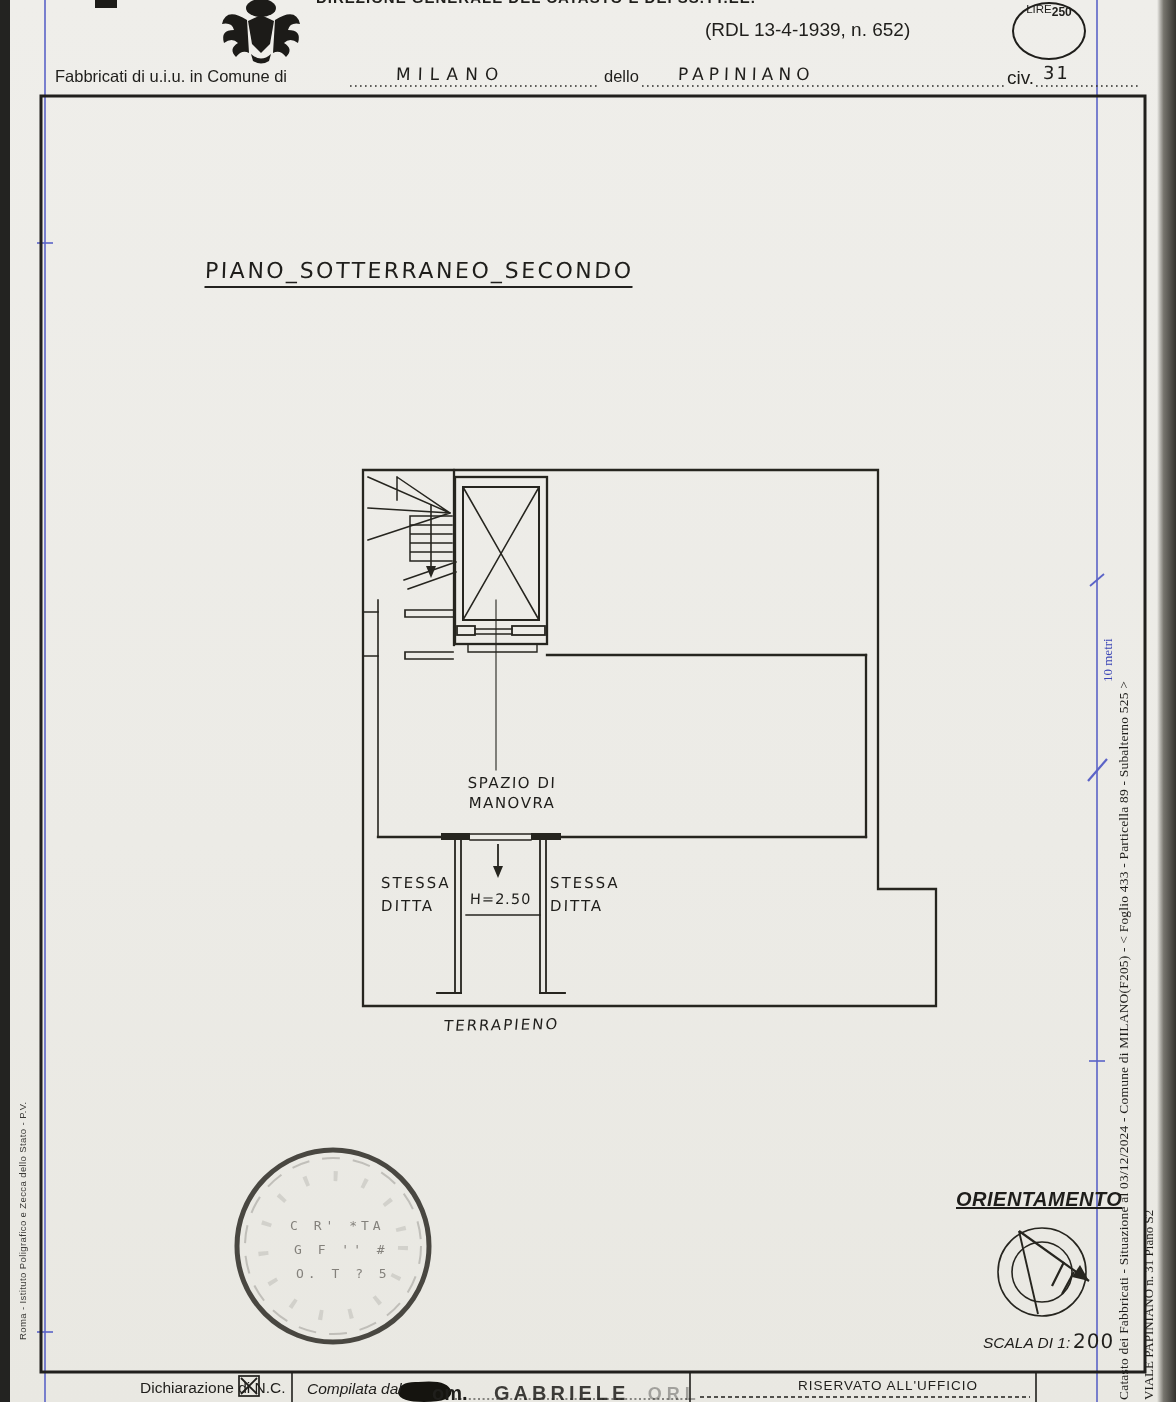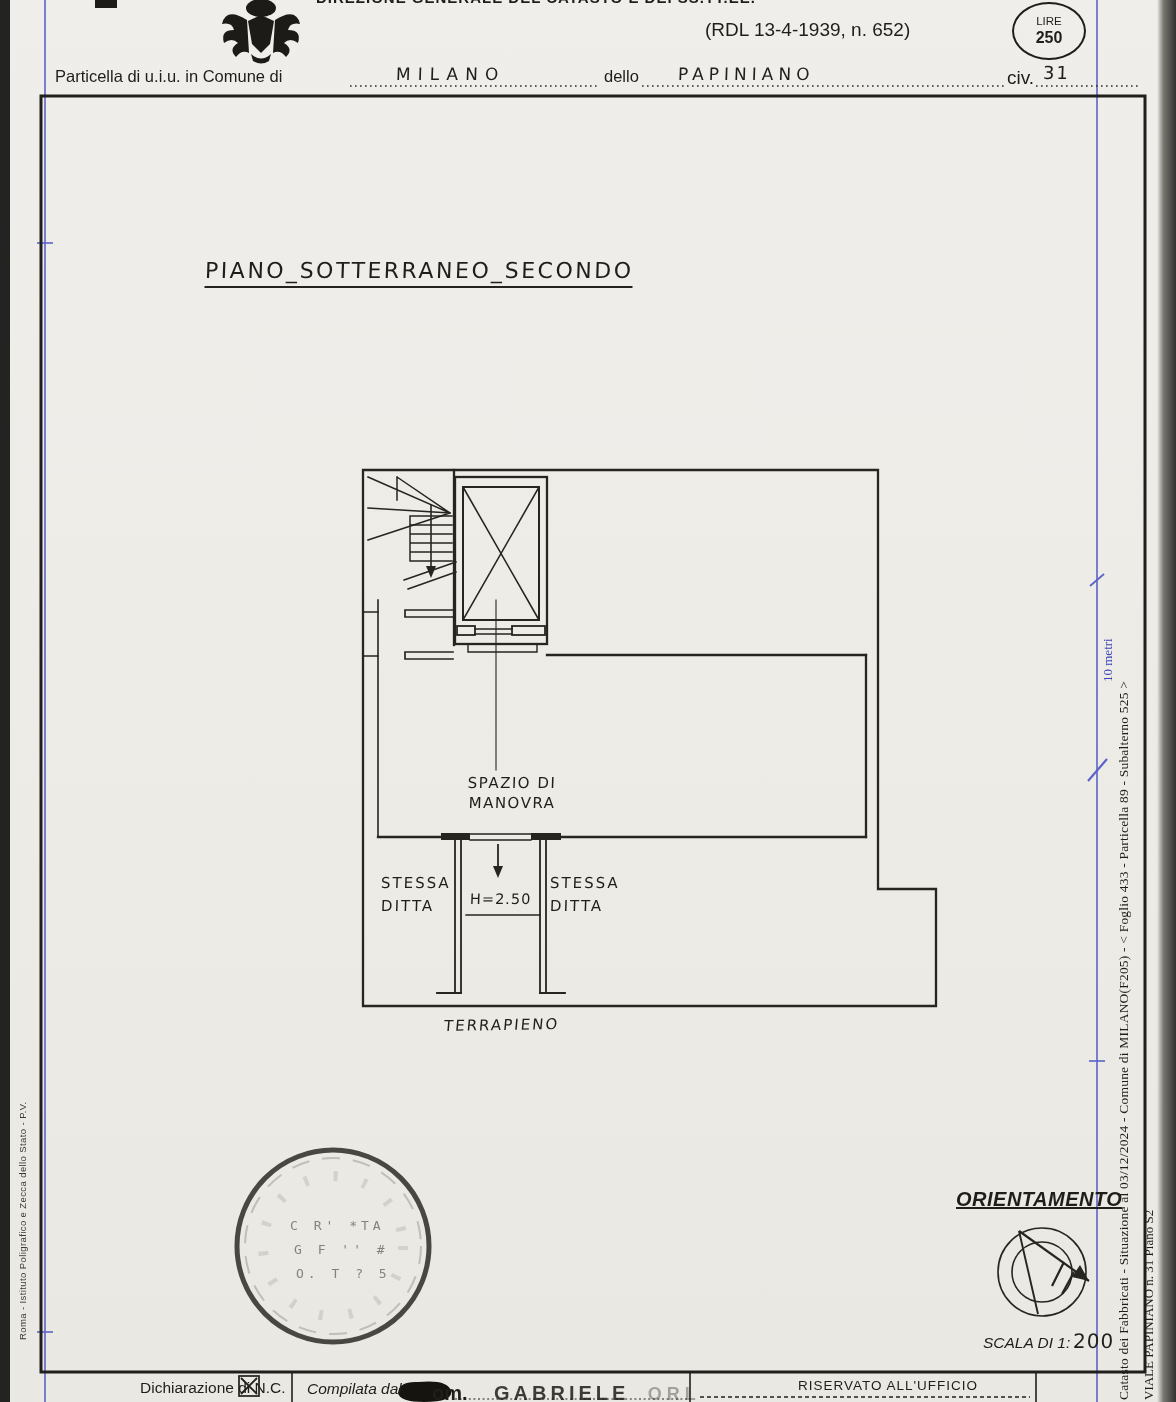--- a/index.html
+++ b/index.html
@@ -12,21 +12,21 @@
   .print{font-family:"Liberation Sans",sans-serif;}
   .bold{font-weight:bold;}
   .it{font-style:italic;}
   
   .hand{font-family:"DejaVu Sans",sans-serif;font-weight:500;transform:skewX(-2deg);}
   .vtext{transform-origin:top left;transform:rotate(-90deg);white-space:nowrap;}
   .serif{font-family:"Liberation Serif",serif;}
   .clip-top{overflow:hidden;height:9px;}
   .clip-top>span{display:block;margin-top:-11px;}
   .fee-circle{width:70px;height:54px;border:2.4px solid #1f1e1b;border-radius:50%;
-              display:flex;flex-direction:column;align-items:center;justify-content:center;line-height:1;}
+              display:flex;flex-direction:row;align-items:flex-start;justify-content:center;line-height:1;}
   .stamp-text{font-family:"DejaVu Sans Mono",monospace;color:rgba(48,44,38,0.55);
               filter:blur(0.5px);letter-spacing:4px;white-space:nowrap;}
   .edge-right{background:linear-gradient(90deg,rgba(90,88,82,0) 0%,#77756e 35%,#34332f 100%);}
   .edge-left{background:#232321;}.fade35{opacity:.35}
 </style>
 </head>
 <body>
 
 <div id="page">
 
@@ -147,24 +147,24 @@
   <div class="abs edge-left" style="left:0;top:0;width:10px;height:1402px;"></div>
   <div class="abs edge-right" style="left:1157px;top:0;width:19px;height:1402px;"></div>
 
   <div class="abs clip-top" style="left:316px;top:0;width:560px;">
     <span class="print bold" style="font-size:15px;letter-spacing:1px;">DIREZIONE GENERALE DEL CATASTO E DEI SS.TT.EE.</span>
   </div>
   <div class="abs print" style="left:705px;top:19px;font-size:19px;">(RDL 13-4-1939, n. 652)</div>
 
   <div class="abs fee-circle" style="left:1012px;top:2px;">
     <span class="print" style="font-size:11.5px;">LIRE</span>
-    <span class="print bold" style="font-size:16px;margin-top:2px;">250</span>
-  </div>
-
-  <div class="abs print" style="left:55px;top:67px;font-size:16.5px;">Particella di u.i.u. in Comune di</div>
+    <span class="print bold" style="font-size:12px;margin-top:2px;">250</span>
+  </div>
+
+  <div class="abs print" style="left:55px;top:67px;font-size:16.5px;">Fabbricati di u.i.u. in Comune di</div>
   <div class="abs hand" style="left:396px;top:64px;font-size:17px;letter-spacing:7px;">MILANO</div>
   <div class="abs print" style="left:604px;top:67px;font-size:16.5px;">dello</div>
   <div class="abs hand" style="left:678px;top:64px;font-size:17px;letter-spacing:5px;">PAPINIANO</div>
   <div class="abs print" style="left:1007px;top:67px;font-size:19px;">civ.</div>
   <div class="abs hand" style="left:1043px;top:62px;font-size:18px;letter-spacing:2px;">31</div>
 
   <div class="abs hand" style="left:205px;top:258px;font-size:22px;letter-spacing:2.5px;padding-bottom:3px;border-bottom:2.2px solid #23221f;">PIANO_SOTTERRANEO_SECONDO</div>
 
   <div class="abs" style="left:450px;top:774px;width:124px;text-align:center;line-height:1.3;">
     <div class="hand" style="font-size:15px;letter-spacing:1.5px;">SPAZIO DI</div>

